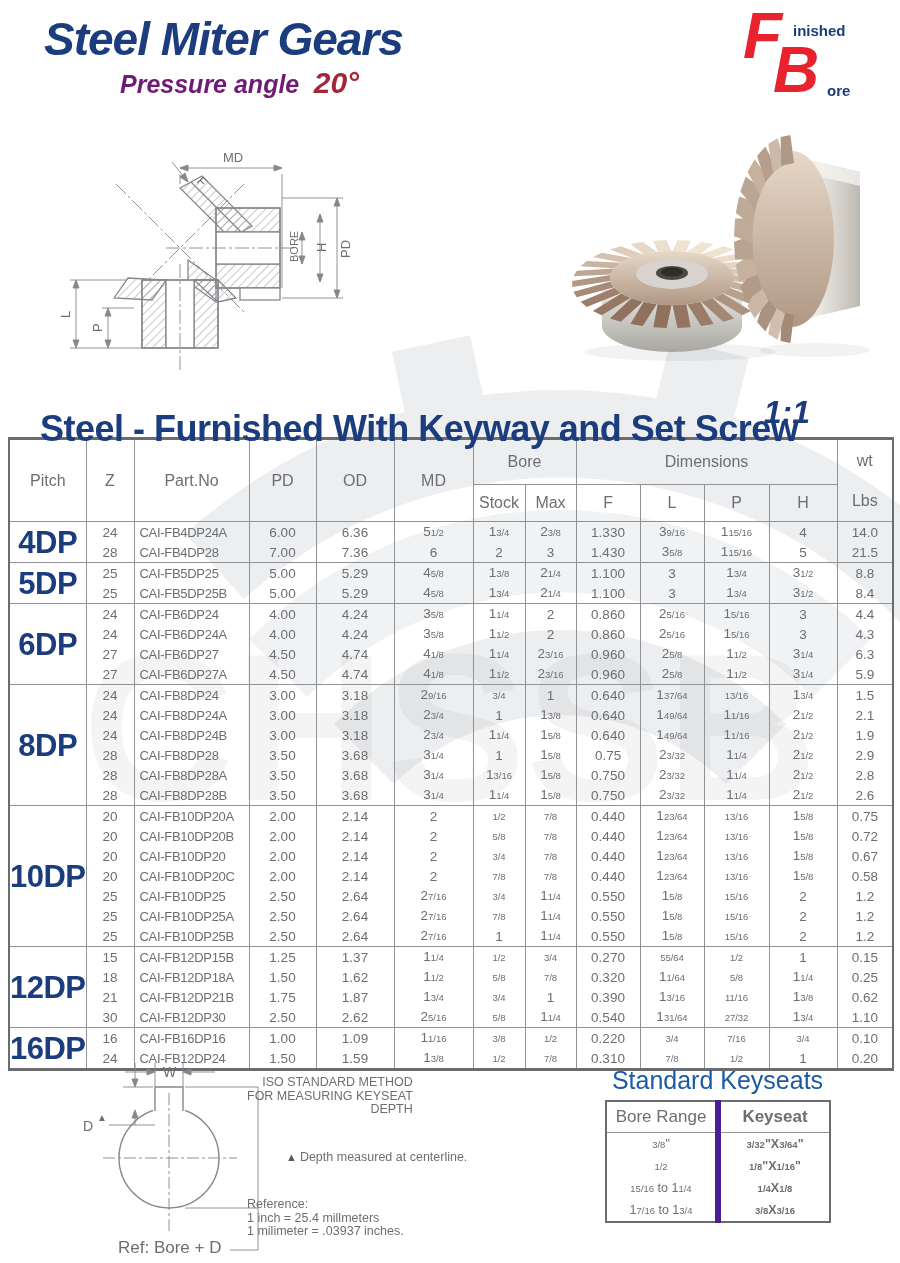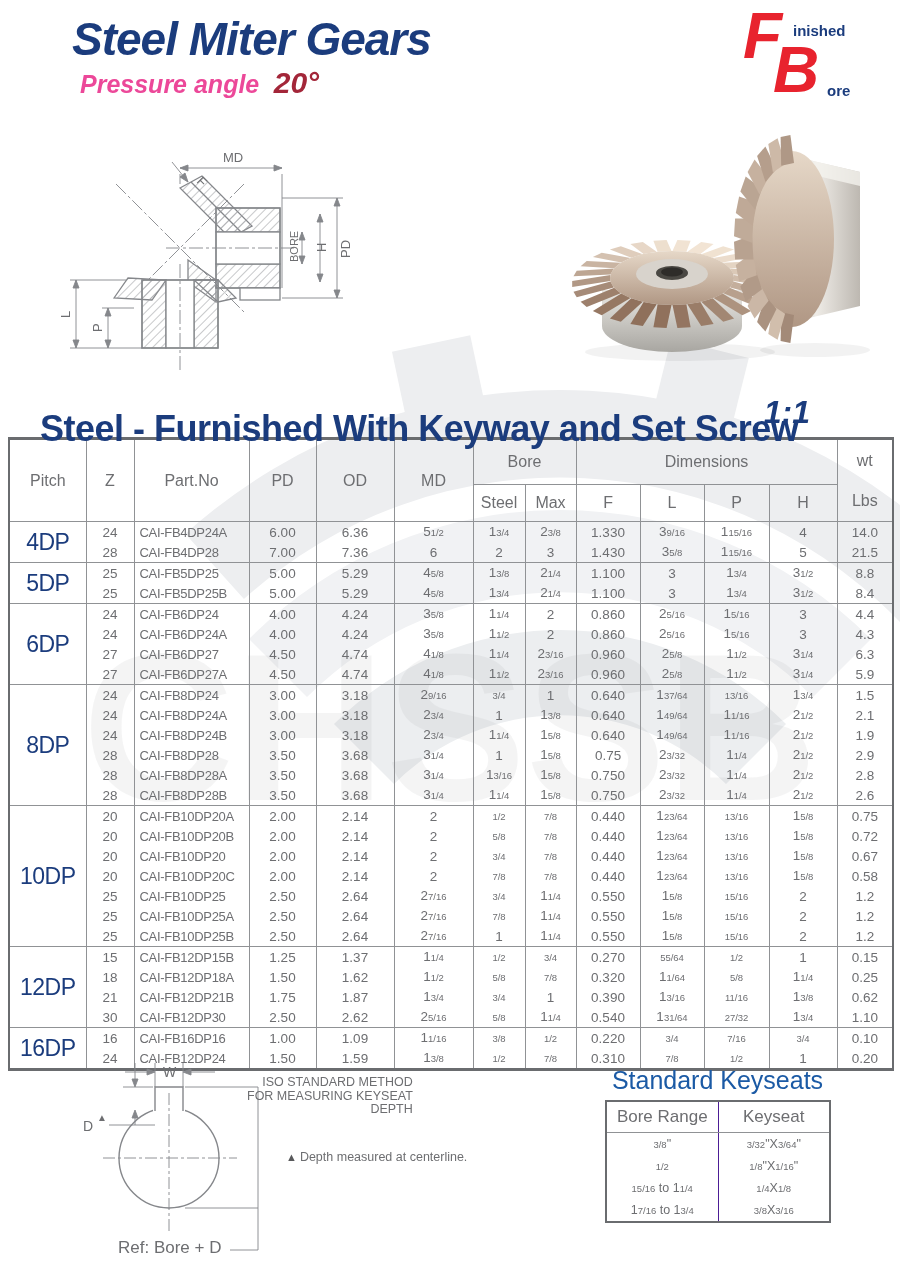--- a/index.html
+++ b/index.html
@@ -4,21 +4,21 @@
 <style>
   html,body{margin:0;padding:0;background:#fff;}
   .page{position:relative;width:900px;height:1263px;background:#ffffff;overflow:hidden;
         font-family:"Liberation Sans",sans-serif;}
   .layer{position:absolute;}
 
   
   .main-title{position:absolute;left:44px;top:12px;font-size:46px;font-weight:bold;font-style:italic;
               color:#1b3c7d;letter-spacing:-1px;white-space:nowrap;}
   .subtitle{position:absolute;left:80px;top:66px;font-style:italic;font-weight:bold;white-space:nowrap;}
-  .subtitle .pre{font-size:25px;color:#ec4899;}
+  .subtitle .pre{font-size:25px;color:#701a75;margin-left:40px;}
   .subtitle .ang{font-size:30px;color:#a32639;margin-left:10px;}
   .fb-logo{position:absolute;left:735px;top:10px;width:160px;height:95px;}
   .fb-logo .bigF{position:absolute;left:8px;top:-6px;font-size:64px;font-weight:bold;font-style:italic;color:#e8232e;line-height:1;}
   .fb-logo .bigB{position:absolute;left:38px;top:28px;font-size:64px;font-weight:bold;font-style:italic;color:#e8232e;line-height:1;}
   .fb-logo .small{position:absolute;font-size:15px;font-weight:bold;color:#1b3c7d;}
   .fb-logo .sm1{left:58px;top:12px;}
   .fb-logo .sm2{left:92px;top:72px;}
 
   
   .section-head{position:absolute;left:28px;top:396px;width:860px;}
@@ -30,61 +30,61 @@
   #main-table{position:absolute;left:8px;top:437px;width:884px;table-layout:fixed;
               border:2px solid #6a6c6f;border-top-width:3px;border-bottom-width:3px;background:transparent;}
   #main-table th,#main-table td{border-left:1px solid #909295;padding:0;text-align:center;
               font-weight:normal;color:#6d6e71;background:transparent;overflow:hidden;white-space:nowrap;}
   #main-table thead tr.r1 th{height:44px;font-size:16px;}
   #main-table thead tr.r2 th{height:36px;font-size:16px;}
   #main-table thead th.hline{border-bottom:1px solid #909295;}
   #main-table thead{border-bottom:1px solid #909295;}
   #main-table tbody td{height:19px;font-size:13.5px;line-height:19px;}
   #main-table tbody td.partno{text-align:left;padding-left:5px;font-size:13px;letter-spacing:-0.3px;}
-  #main-table tbody td.pitch{font-size:23px;font-weight:normal;color:#1b3c7d;letter-spacing:-0.5px;}
+  #main-table tbody td.pitch{font-size:31px;font-weight:bold;color:#1b3c7d;letter-spacing:-0.5px;}
   #main-table tbody tr.sec-top td{border-top:1px solid #909295;}
   .fr{font-size:9.5px;}
   .wt-cell{display:flex;flex-direction:column;justify-content:space-around;height:80px;}
 
   
   .ks-text{position:absolute;color:#6d6e71;}
   .iso-note{left:247px;top:1076px;font-size:12.5px;line-height:13.5px;}
   .depth-note{left:246px;top:1150px;font-size:12.5px;margin-left:40px;}
   .depth-note .tri{font-size:11px;margin-right:3px;color:#58595b;}
   .reference{left:247px;top:1198px;font-size:12.5px;line-height:13.5px;}
   .ref-label{left:118px;top:1238px;font-size:17px;}
 
   
   .ktable-title{position:absolute;left:605px;top:1066px;width:225px;text-align:center;
                 font-size:25px;color:#1b5aa5;font-weight:normal;}
   #keyseat-table{position:absolute;left:605px;top:1100px;width:224px;border:2px solid #6a6c6f;table-layout:fixed;}
   #keyseat-table th{height:28px;font-size:17px;font-weight:normal;color:#6d6e71;
                     border-bottom:1px solid #909295;}
-  #keyseat-table th+th,#keyseat-table td+td{border-left:1px solid #4c1d95;}
+  #keyseat-table th+th,#keyseat-table td+td{border-left:6px solid #4c1d95;font-weight:bold;}
   #keyseat-table td{height:20px;text-align:center;font-size:12.5px;color:#6d6e71;}
 
   svg text{font-family:"Liberation Sans",sans-serif;}
 </style>
 </head>
 <body>
 
 <div class="page">
 
   <svg class="layer" style="left:0;top:330px;width:900px;height:740px;z-index:0;" viewBox="0 0 900 740">
     <g fill="#edeef0">
       <path d="M560,60 a560,560 0 0 1 396,164 l-62,62 a472,472 0 0 0-668,0 l-62,-62 A560,560 0 0 1 560,60 Z" transform="rotate(3 560 620)"></path>
       <path d="M560,180 a440,440 0 0 1 311,129 l-58,58 a358,358 0 0 0-506,0 l-58,-58 A440,440 0 0 1 560,180 Z" fill="#f1f2f4"></path>
       <path d="M560,300 a320,320 0 0 1 226,94 l-60,60 a235,235 0 0 0-332,0 l-60,-60 A320,320 0 0 1 560,300 Z" fill="#eceef0"></path>
       <rect x="520" y="0" width="80" height="70" transform="rotate(14 560 620)"></rect>
       <rect x="520" y="0" width="80" height="70" transform="rotate(-12 560 620)"></rect>
     </g>
     <text x="450" y="470" text-anchor="middle" font-size="210" font-weight="bold" font-family="Liberation Serif, serif" fill="#6d6e71" opacity="0.07">CHSSB</text>
   </svg>
 
-  <div class="main-title" style="z-index:2;margin-left:28px;">Steel Miter Gears</div>
+  <div class="main-title" style="z-index:2;">Steel Miter Gears</div>
   <div class="subtitle" style="z-index:2;">
     <span class="pre">Pressure angle</span>
     <span class="ang">20°</span>
   </div>
   <div class="fb-logo" style="z-index:2;">
     <span class="bigF">F</span>
     <span class="small sm1">inished</span>
     <span class="bigB">B</span>
     <span class="small sm2">ore</span>
   </div>
@@ -281,21 +281,21 @@
         <th colspan="2" class="hline">Bore</th>
         <th colspan="4" class="hline">Dimensions</th>
         <th rowspan="2">
           <div class="wt-cell">
             <span>wt</span>
             <span>Lbs</span>
           </div>
         </th>
       </tr>
       <tr class="r2">
-        <th>Steel</th>
+        <th>Stock</th>
         <th>Max</th>
         <th>F</th>
         <th>L</th>
         <th>P</th>
         <th>H</th>
       </tr>
     </thead>
     <tbody id="main-tbody">
         <tr class="sec-top">
           <td class="pitch" rowspan="2">4DP</td>
@@ -724,20 +724,25 @@
   </svg>
 
   <div class="ks-text iso-note" style="z-index:1;text-align:right;">
     <div>ISO STANDARD METHOD</div>
     <div>FOR MEASURING KEYSEAT</div>
     <div>DEPTH</div>
   </div>
   <div class="ks-text depth-note" style="z-index:1;">
     <span class="tri">▲</span><span>Depth measured at centerline.</span>
   </div>
+  <div class="ks-text reference" style="z-index:1;">
+    <div>Reference:</div>
+    <div>1 inch = 25.4 millmeters</div>
+    <div>1 milimeter = .03937 inches.</div>
+  </div>
   <div class="ks-text ref-label" style="z-index:1;">Ref: Bore + D</div>
 
   <div class="ktable-title" style="z-index:1;">Standard Keyseats</div>
   <table id="keyseat-table" style="z-index:1;border-radius:10px;">
     <colgroup>
         <col style="width:112px">
         <col style="width:112px">
       </colgroup>
     <thead>
       <tr>

